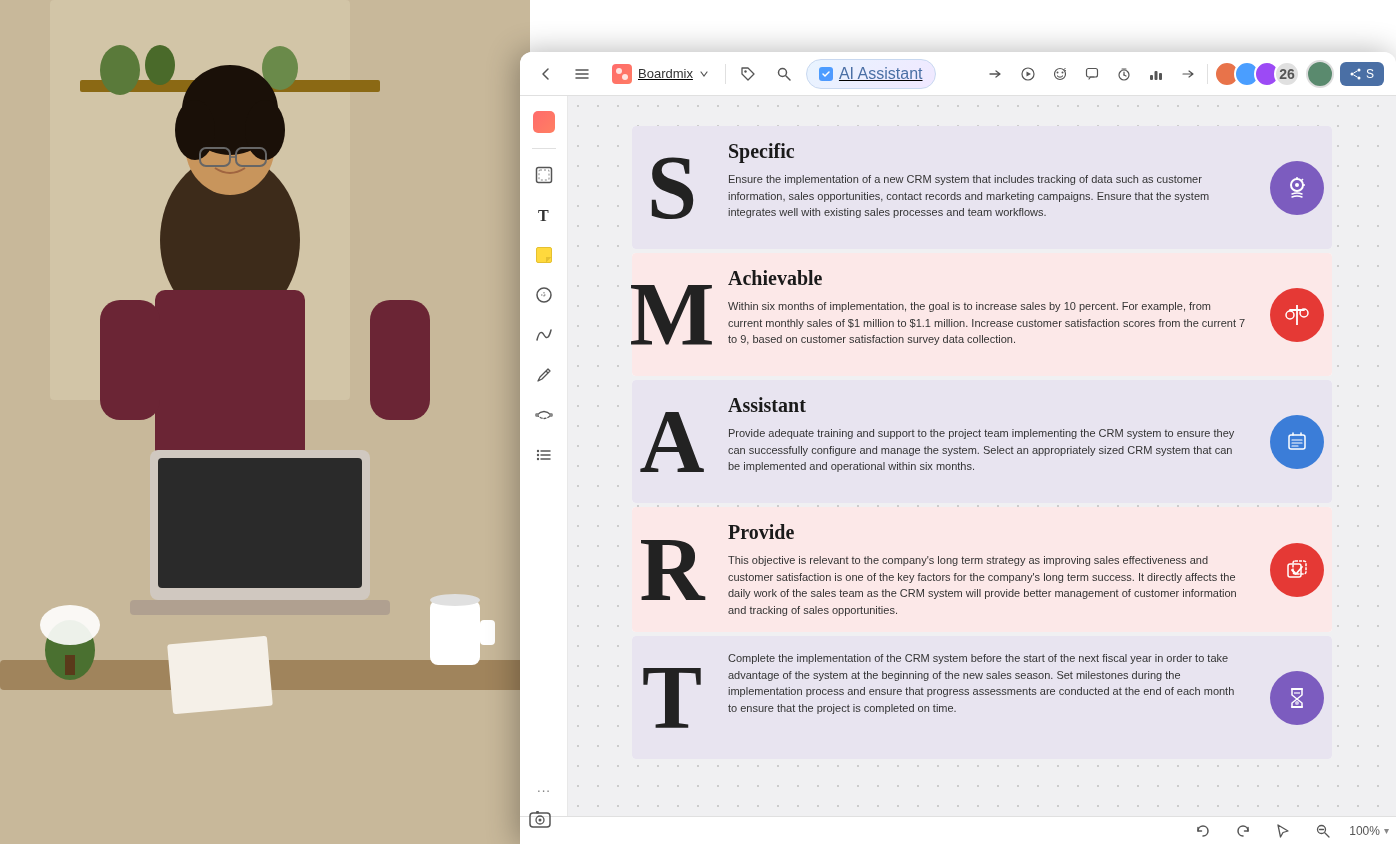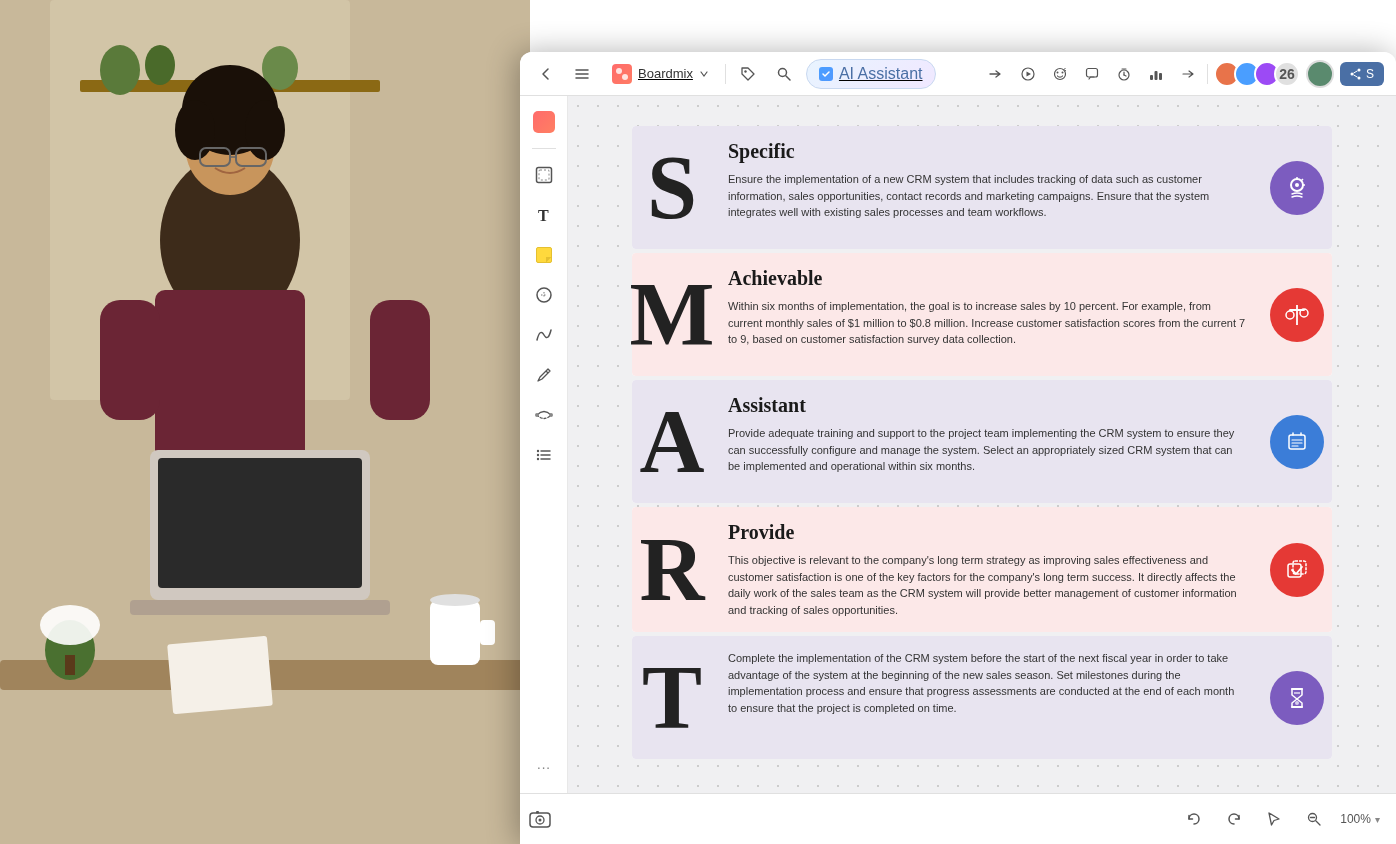--- a/index.html
+++ b/index.html
@@ -311,27 +311,27 @@
       align-items: center;
       justify-content: center;
       font-size: 22px;
     }
 
     .icon-purple { background: #7c5cbf; }
     .icon-red { background: #e53935; }
 
     
     .bottom-bar {
-      height: 51px;
+      height: 28px;
       background: #ffffff;
       border-top: 1px solid #e0e0e0;
       display: flex;
       align-items: center;
       justify-content: flex-end;
-      padding: 0 16px;
+      padding: 0 7px;
       gap: 12px;
       flex-shrink: 0;
     }
 
     .bottom-icon-btn {
       width: 28px;
       height: 28px;
       display: flex;
       align-items: center;
       justify-content: center;
@@ -669,21 +669,21 @@
               </svg>
             </div>
           </div>
         </div>
 
         <div class="smart-card card-m">
           <div class="smart-card-bg"></div>
           <div class="card-letter">M</div>
           <div class="card-content">
             <div class="card-title">Achievable</div>
-            <div class="card-text">Within six months of implementation, the goal is to increase sales by 10 percent. For example, from current monthly sales of $1 million to $0.8 million.
+            <div class="card-text">Within six months of implementation, the goal is to increase sales by 10 percent. For example, from current monthly sales of $1 million to $1.1 million.
 Increase customer satisfaction scores from the current 7 to 9, based on customer satisfaction survey data collection.</div>
           </div>
           <div class="card-icon-area">
             <div class="card-icon-circle icon-red">
               <svg width="26" height="26" viewBox="0 0 26 26" fill="none">
 
                 <line x1="13" y1="3" x2="13" y2="23" stroke="white" stroke-width="1.8"></line>
                 <line x1="6" y1="8" x2="20" y2="8" stroke="white" stroke-width="1.8" stroke-linecap="round"></line>
                 <circle cx="6" cy="13" r="4" stroke="white" stroke-width="1.5" fill="none"></circle>
                 <circle cx="20" cy="11" r="4" stroke="white" stroke-width="1.5" fill="none"></circle>

